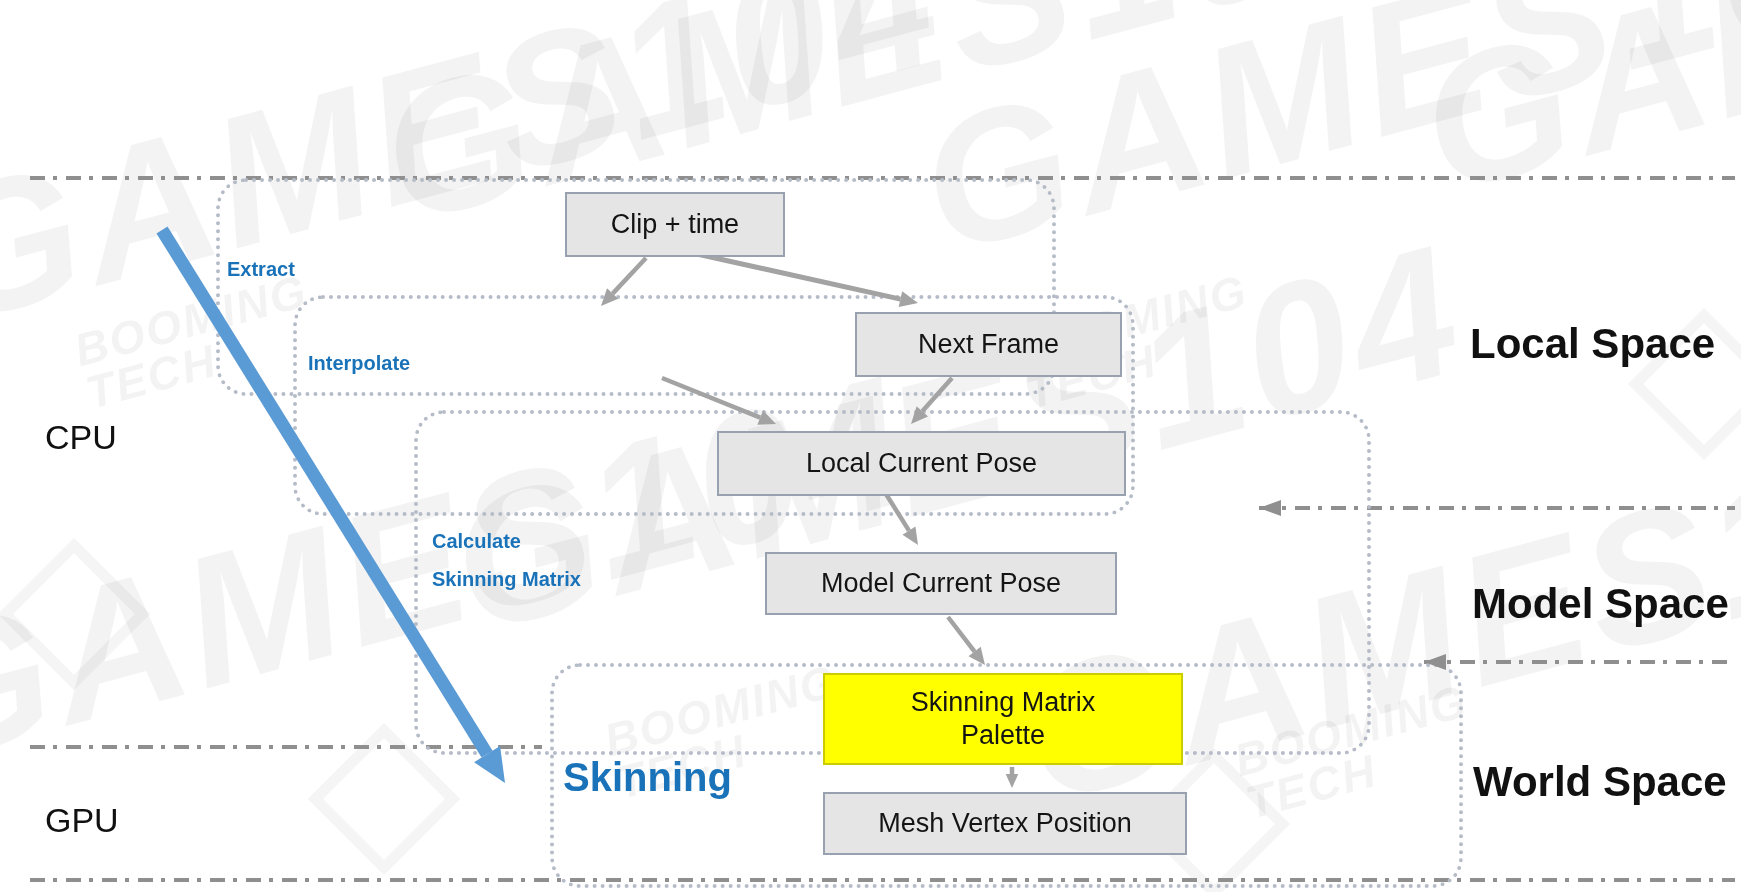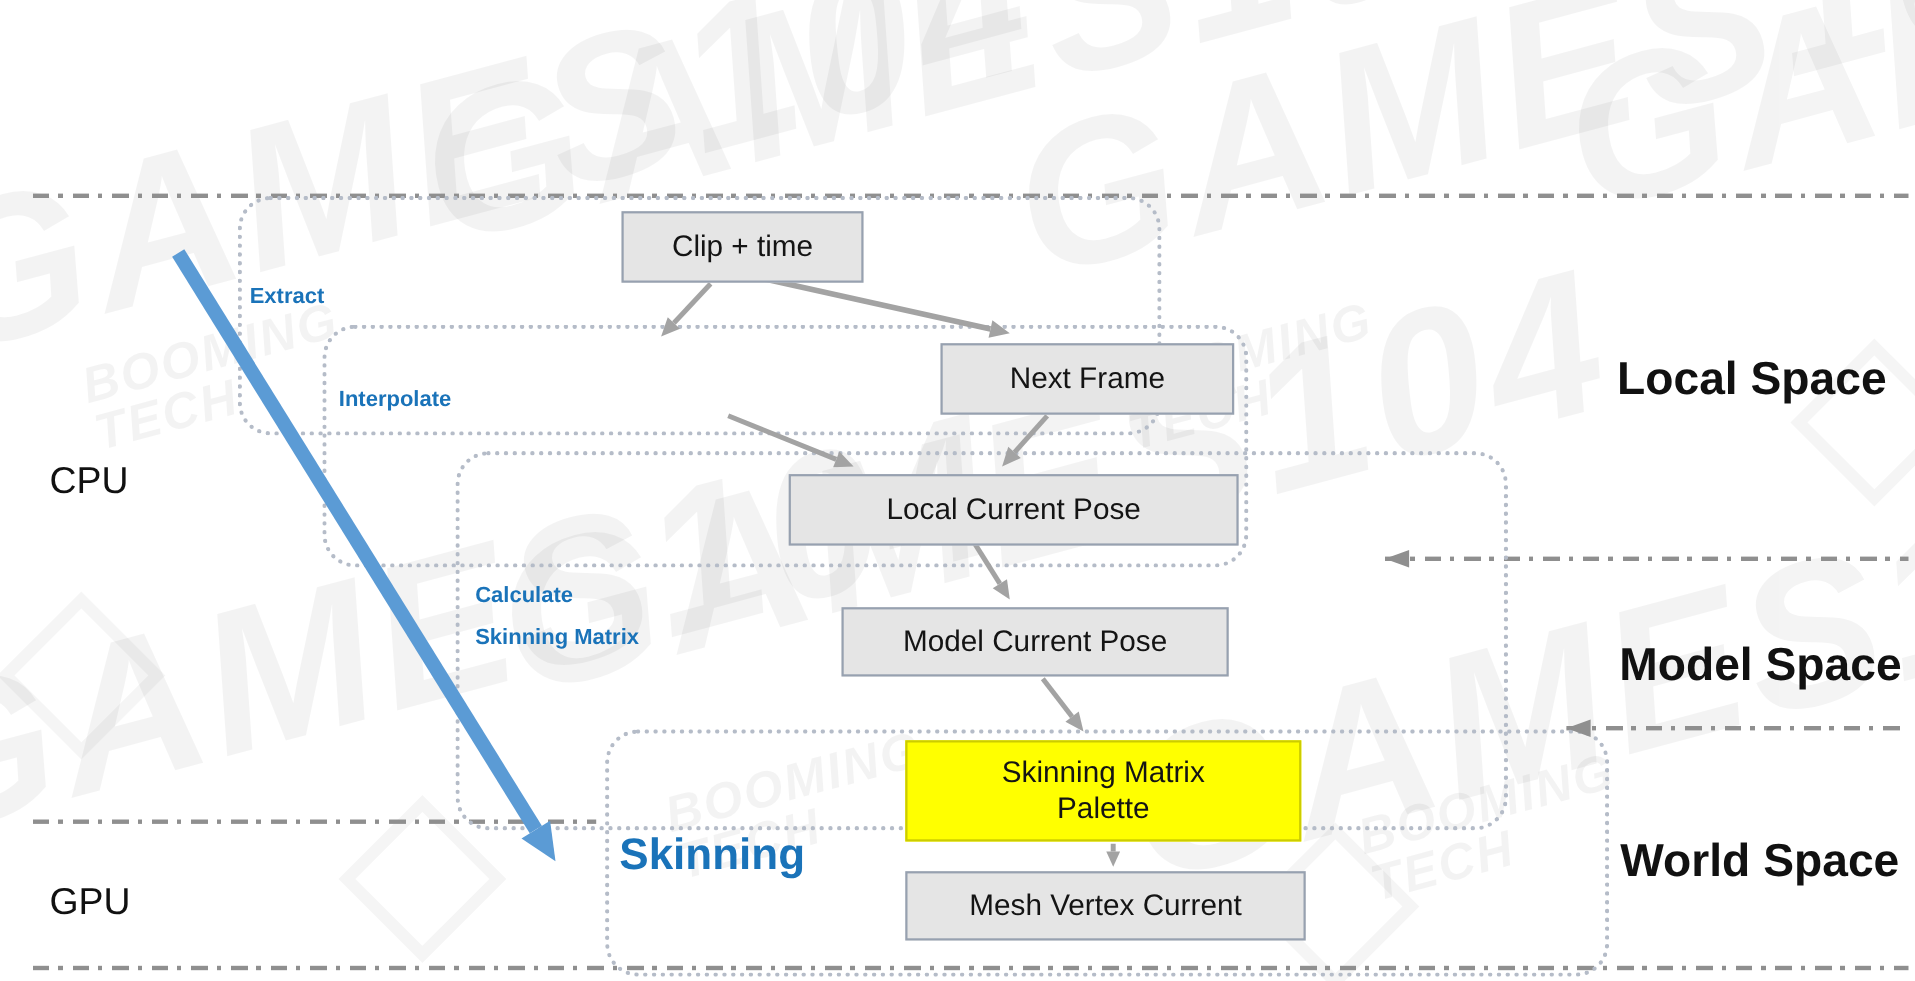--- a/index.html
+++ b/index.html
@@ -85,21 +85,21 @@
   <div class="node" style="left:565px;top:192px;width:220px;height:65px;">Clip + time</div>
   <div class="node" style="left:855px;top:312px;width:267px;height:65px;">Next Frame</div>
   <div class="node" style="left:717px;top:431px;width:409px;height:65px;">Local Current Pose</div>
   <div class="node" style="left:765px;top:552px;width:352px;height:63px;">Model Current Pose</div>
   <div class="node highlight" style="left:823px;top:673px;width:360px;height:92px;">
     <div>
       <div>Skinning Matrix</div>
       <div>Palette</div>
     </div>
   </div>
-  <div class="node" style="left:823px;top:792px;width:364px;height:63px;">Mesh Vertex Current</div>
+  <div class="node" style="left:823px;top:792px;width:364px;height:63px;">Mesh Vertex Position</div>
 
   <div class="stage-label" style="left:227px;top:250px;">Extract</div>
   <div class="stage-label" style="left:308px;top:344px;">Interpolate</div>
   <div class="stage-label" style="left:432px;top:522px;">
     <div>Calculate</div>
     <div>Skinning Matrix</div>
   </div>
   <div class="stage-label" style="left:563px;top:758px;font-size:40px;">Skinning</div>
 
   <div class="lane-label" style="left:45px;top:418px;">CPU</div>

